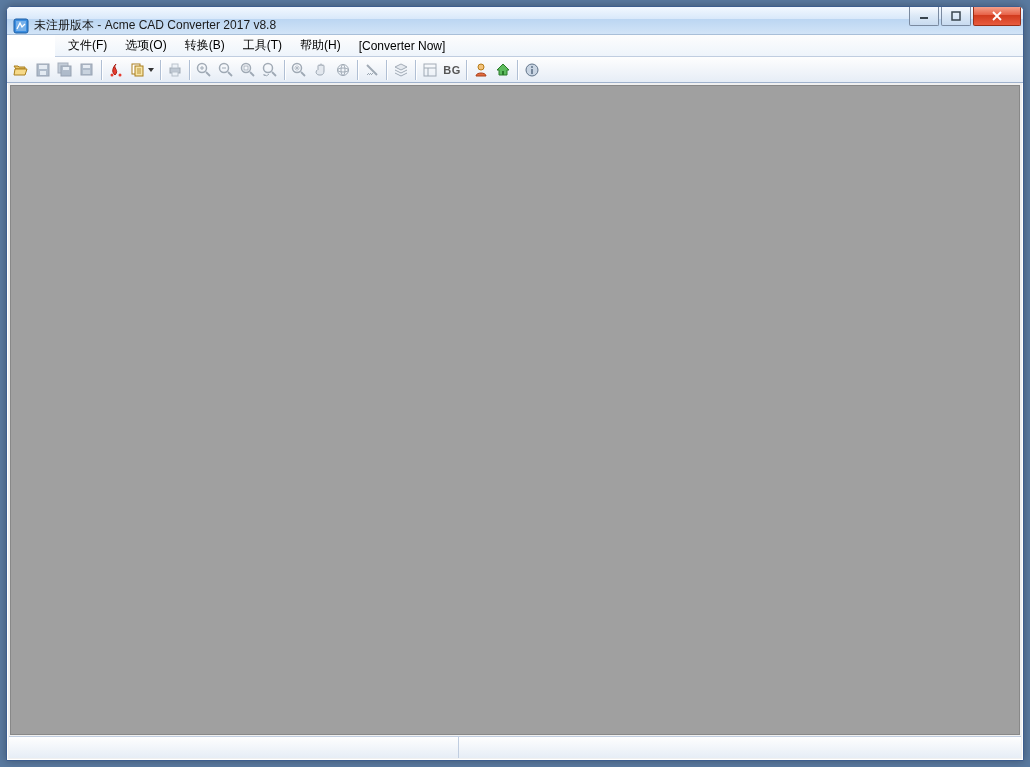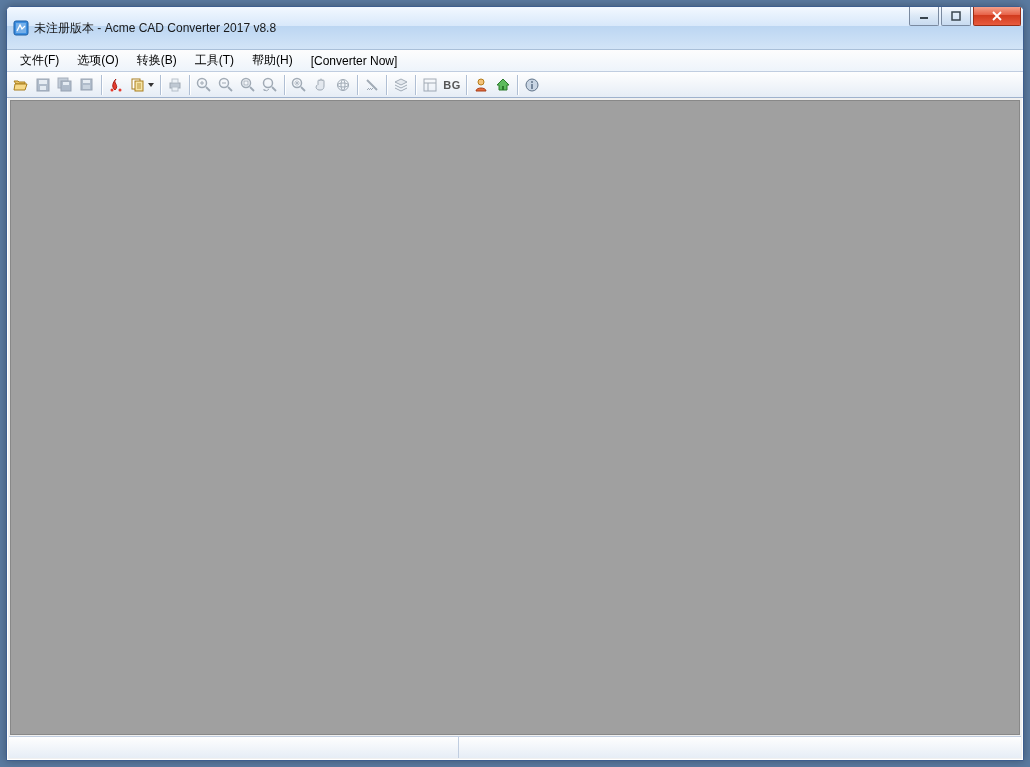--- a/index.html
+++ b/index.html
@@ -18,24 +18,24 @@
       background: #fff;
       border: 1px solid #3d5e8f;
       border-radius: 5px 5px 0 0;
       display: flex;
       flex-direction: column;
       box-shadow: 0 0 8px rgba(0,0,0,0.3);
       overflow: hidden;
     }
     
     .titlebar {
-      height: 43px;
+      height: 28px;
       background: linear-gradient(to bottom, #f2f8ff 0%, #d8e8fa 45%, #bcd6f2 46%, #d2e4f7 100%);
       display: flex;
-      align-items: center;
+      align-items: flex-end;
       padding-left: 6px;
       border-bottom: 1px solid #a9bfd8;
       position: relative;
     }
     .app-icon {
       width: 16px;
       height: 16px;
       margin-right: 5px;
       display:flex;align-items:center;justify-content:center;
     }
@@ -74,20 +74,21 @@
     }
     .win-btn svg { display:block; }
     
     .menubar {
       height: 22px;
       background: linear-gradient(to bottom, #fdfdfd, #eef4fb);
       border-bottom: 1px solid #c0cde0;
       display: flex;
       align-items: center;
       padding-left: 4px;
+      margin-left: 48px;
     }
     .menu-item {
       padding: 2px 9px;
       color: #000;
       cursor: default;
     }
     
     .toolbar {
       height: 26px;
       background: linear-gradient(to bottom, #fefefe, #e6edf6);

